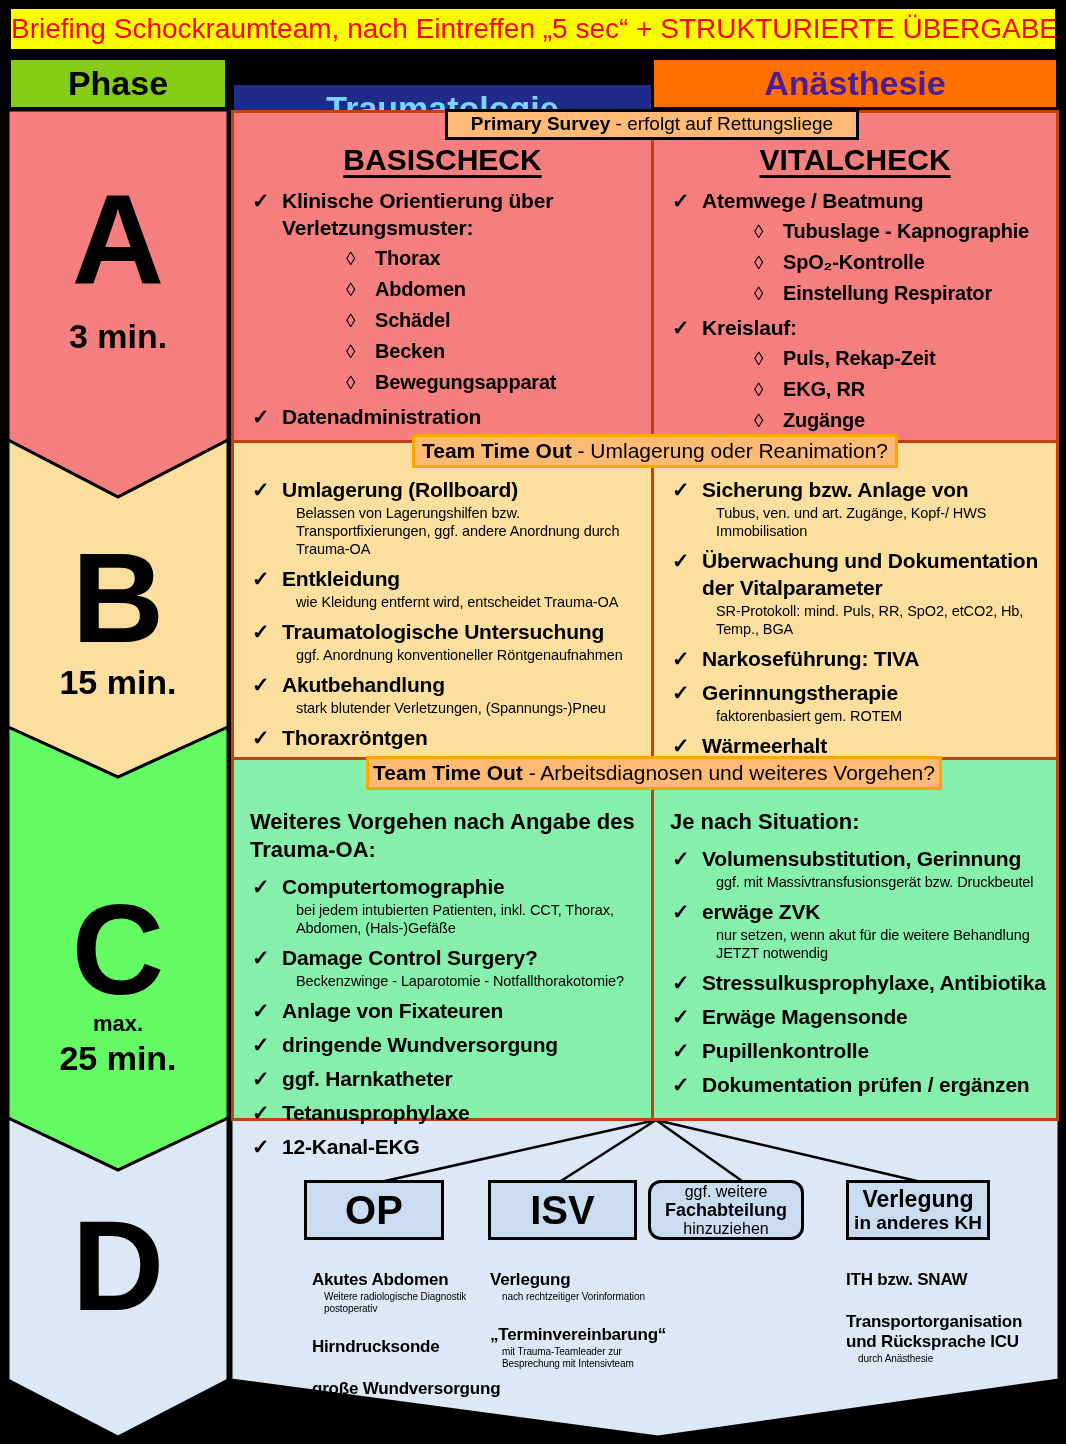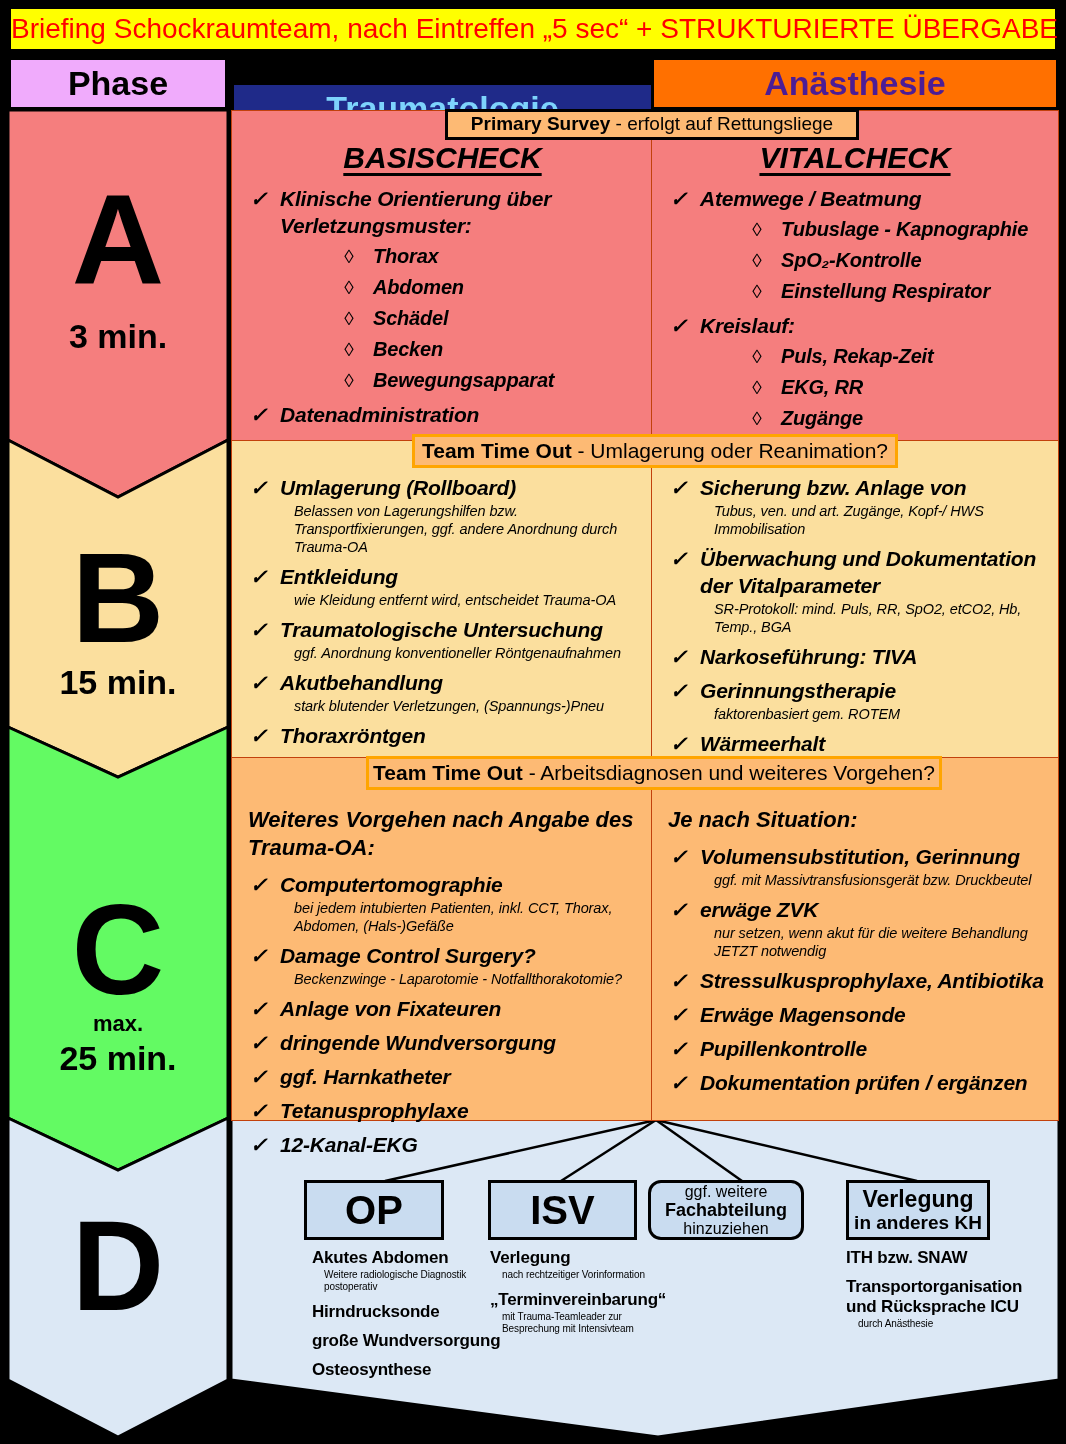--- a/index.html
+++ b/index.html
@@ -7,32 +7,32 @@
         font-family:"Liberation Sans",sans-serif;color:#000;}
   .abs{position:absolute;box-sizing:border-box;}
 
   
   .top-banner{left:8px;top:6px;width:1050px;height:46px;background:#FFFF00;border:3px solid #000;
               color:#FF0000;font-size:28px;line-height:40px;text-align:center;white-space:nowrap;}
 
   
   .hcell{top:57px;height:53px;border:3px solid #000;font-weight:bold;font-size:34px;
          text-align:center;line-height:47px;}
-  .h-phase{left:8px;width:220px;background:#f0abfc;color:#000;}
+  .h-phase{left:8px;width:220px;background:#84cc16;color:#000;}
   .h-trauma{left:231px;width:423px;background:#1F2A89;color:#7dd3fc;margin-top:25px;}
   .h-anaes{left:651px;width:408px;background:#FF7000;color:#4c1d95;}
 
   
   #shapes{left:0;top:0;width:1066px;height:1444px;}
 
   
-  .cell{border:1px solid #c2410c;font-style:italic;}
+  .cell{border:3px solid #c2410c;}
   .c-a{background:#F57E7E;}
   .c-b{background:#FBDF9E;}
-  .c-c{background:#fdba74;}
+  .c-c{background:#86efac;}
   .col-trauma{left:231px;width:423px;}
   .col-anaes{left:651px;width:408px;}
   .row-a{top:110px;height:333px;padding-top:30px;}
   .row-b{top:440px;height:320px;padding-top:26px;}
   .row-c{top:757px;height:364px;padding-top:48px;}
 
   .check-title{font-weight:bold;font-size:30px;text-align:center;text-decoration:underline;
                text-decoration-thickness:3px;text-underline-offset:5px;margin-bottom:10px;}
   .col-header{font-weight:bold;font-size:22px;line-height:28px;padding:0 10px 2px 16px;}
 
@@ -71,21 +71,21 @@
   .box-line.bold{font-weight:bold;font-size:18px;line-height:19px;}
   .box-line.plain{font-weight:normal;font-size:16px;line-height:18px;}
   .box-line.bold-lg{font-weight:bold;font-size:23px;line-height:25px;}
   .box-line.plain-lg{font-weight:bold;font-size:19px;line-height:21px;}
 
   .d-col{top:1248px;}
   .d-col-1{left:312px;width:200px;}
   .d-col-2{left:490px;width:195px;}
   .d-col-3{left:846px;width:188px;}
   .d-col .li{display:block;padding-left:0;margin-top:0;margin-bottom:9px;}
-  .d-col .li-text{font-size:17px;line-height:20px;letter-spacing:-0.2px;}
+  .d-col .li-text{font-size:17px;line-height:20px;letter-spacing:-0.2px;margin-top:22px;}
   .d-col .li-sub{font-size:10px;line-height:12px;margin-left:12px;margin-top:1px;}
 </style>
 </head>
 <body>
 
 <div id="page">
 
   <svg id="shapes" class="abs" viewBox="0 0 1066 1444">
     <polygon points="8,110 228,110 228,440 118,497 8,440" fill="#F57E7E" stroke="#000" stroke-width="3"></polygon>
     <polygon points="8,440 118,497 228,440 228,727 118,777 8,727" fill="#FBDF9E" stroke="#000" stroke-width="3"></polygon>

